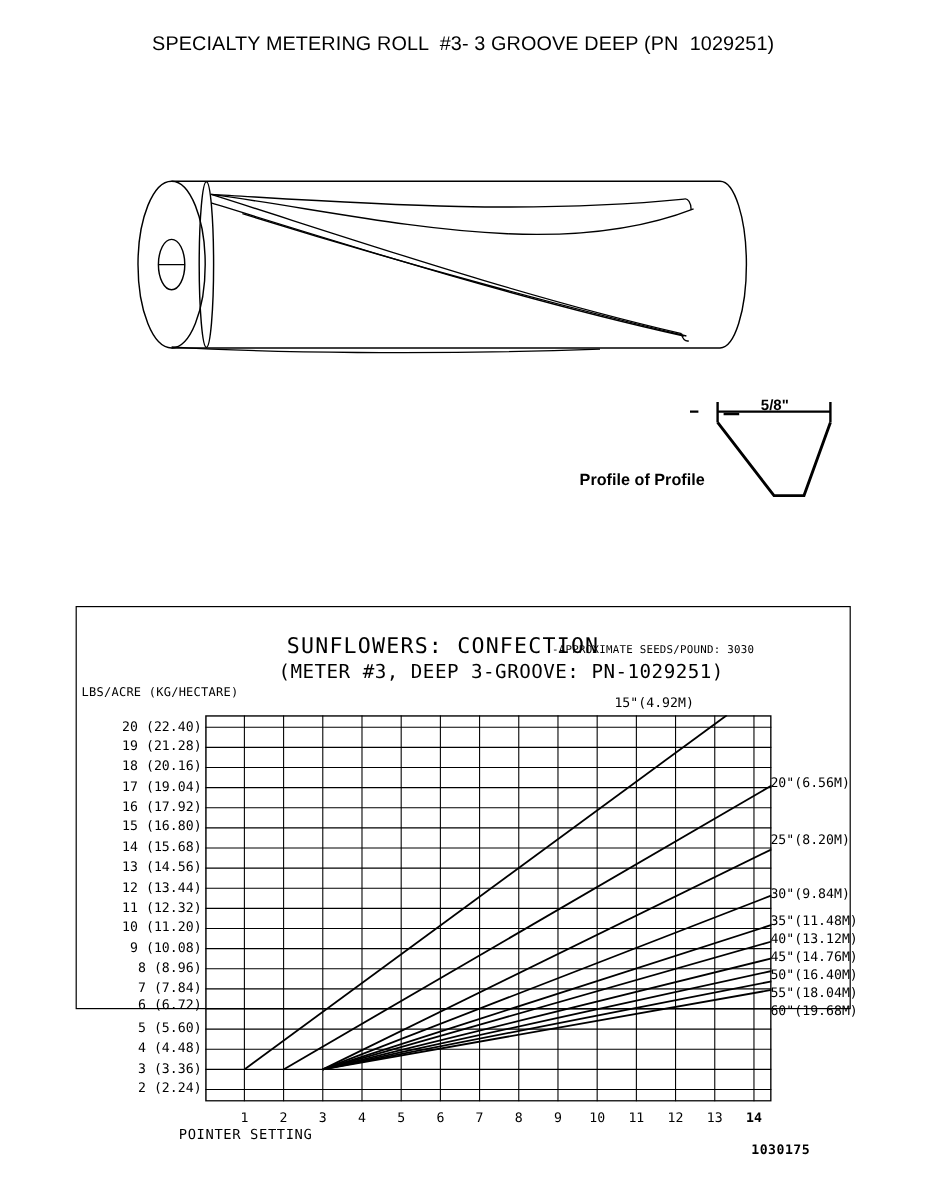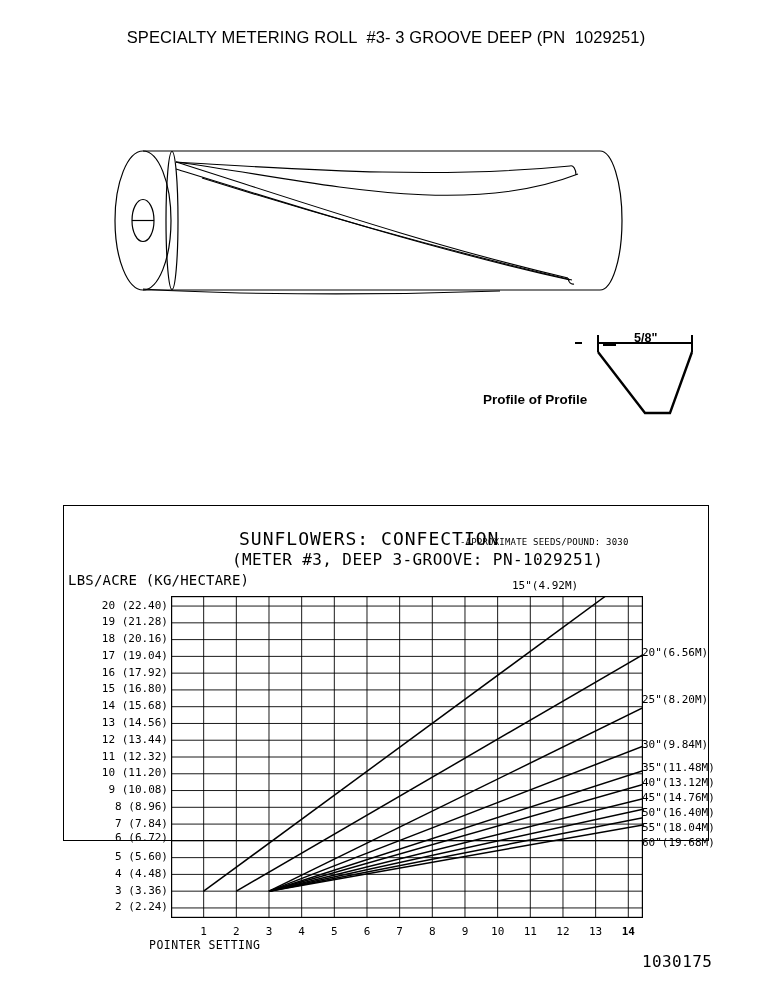--- a/index.html
+++ b/index.html
@@ -100,39 +100,40 @@
     left: 168px;
     top: 44px;
     font-size: 16px;
     letter-spacing: 0.4px;
     white-space: pre;
   }
   #y-axis-title {
     position: absolute;
     left: 4px;
     top: 66px;
-    font-size: 14px;
+    font-size: 10px;
     letter-spacing: 0.2px;
     white-space: pre;
   }
   #x-axis-title {
     position: absolute;
     left: 85px;
     top: 432px;
     font-size: 11.5px;
     letter-spacing: 0.5px;
     white-space: pre;
   }
   #drawing-number {
     position: absolute;
-    left: 578px;
+    left: 562px;
     top: 446px;
-    font-size: 16px;
+    font-size: 11px;
     letter-spacing: 0.4px;
     white-space: pre;
+    font-weight: bold;
   }
 
   .ytick {
     position: absolute;
     right: 0;
     font-size: 11px;
     letter-spacing: 0px;
     white-space: pre;
     text-align: right;
   }

